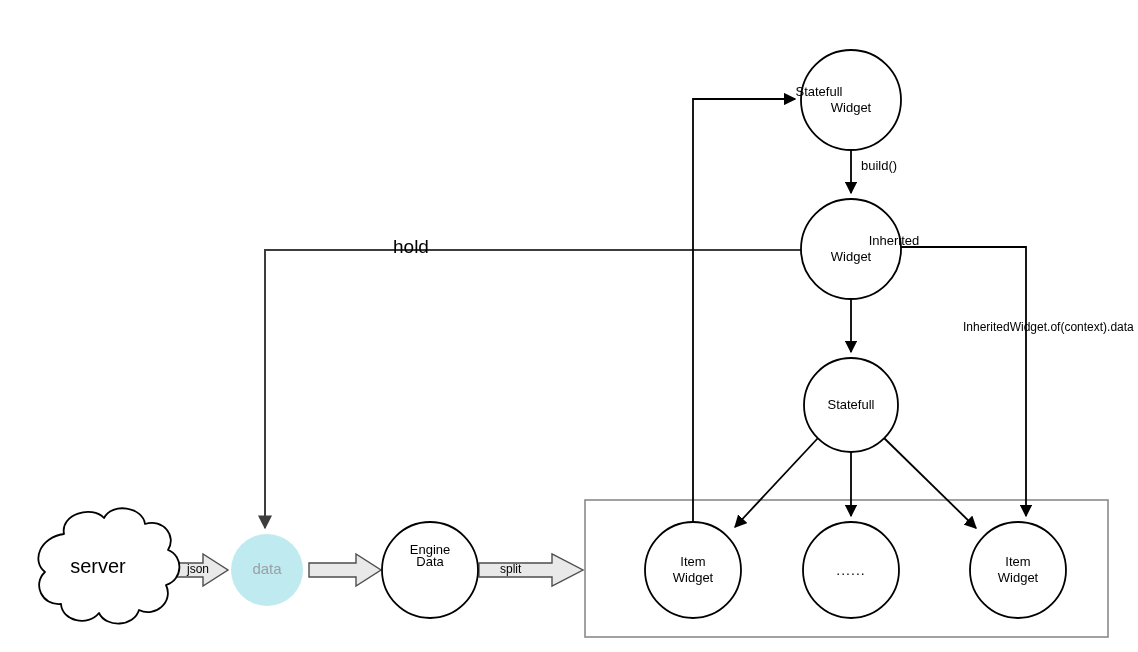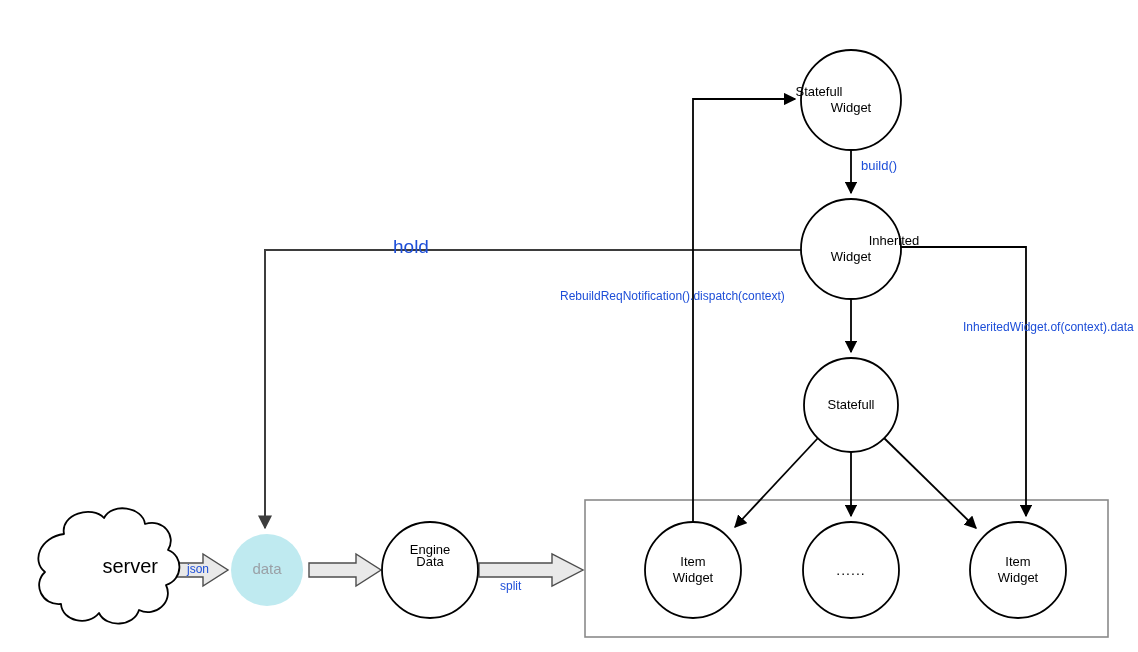--- a/index.html
+++ b/index.html
@@ -29,32 +29,31 @@
     font-size: 13px;
     color: #000000;
     line-height: 16px;
     pointer-events: none;
     white-space: pre-line;
   }
   .edge-label {
     position: absolute;
     font-family: "Liberation Sans", sans-serif;
     font-size: 13px;
-    color: #1d4ed8;
+    color: #000000;
     white-space: nowrap;
   }
   .edge-label.big {
     font-size: 19px;
   }
   .edge-label.small {
     font-size: 12px;
   }
   .server-label {
     font-size: 20px;
-    text-align: right;
   }
   .data-label {
     font-size: 15px;
     color: #9aa0a6;
   }
   .dots-label {
     font-size: 14px;
     letter-spacing: 1px;
   }
 </style>
@@ -143,21 +142,20 @@
 
   <div class="node-label dots-label" style="left: 801px; top: 562px; width: 100px;">......</div>
 
   <div class="node-label" style="left: 968px; top: 554px; width: 100px;">Item</div>
   <div class="node-label" style="left: 968px; top: 570px; width: 100px;">Widget</div>
 
   <div class="edge-label" style="left: 861px; top: 158px;">build()</div>
 
   <div class="edge-label big" style="left: 393px; top: 236px; text-align: center;">hold</div>
 
-  <div class="edge-label small" style="left: 560px; top: 289px;">RebuildReqNotification().dispatch(context)</div>
 
   <div class="edge-label small" style="left: 963px; top: 320px;">InheritedWidget.of(context).data</div>
 
   <div class="edge-label small" style="left: 172px; top: 562px; padding-left: 15px;">json</div>
 
-  <div class="edge-label small" style="left: 500px; top: 562px; margin-top: 17px;">split</div>
+  <div class="edge-label small" style="left: 500px; top: 562px;">split</div>
 
 </div>
 
 </body></html>

